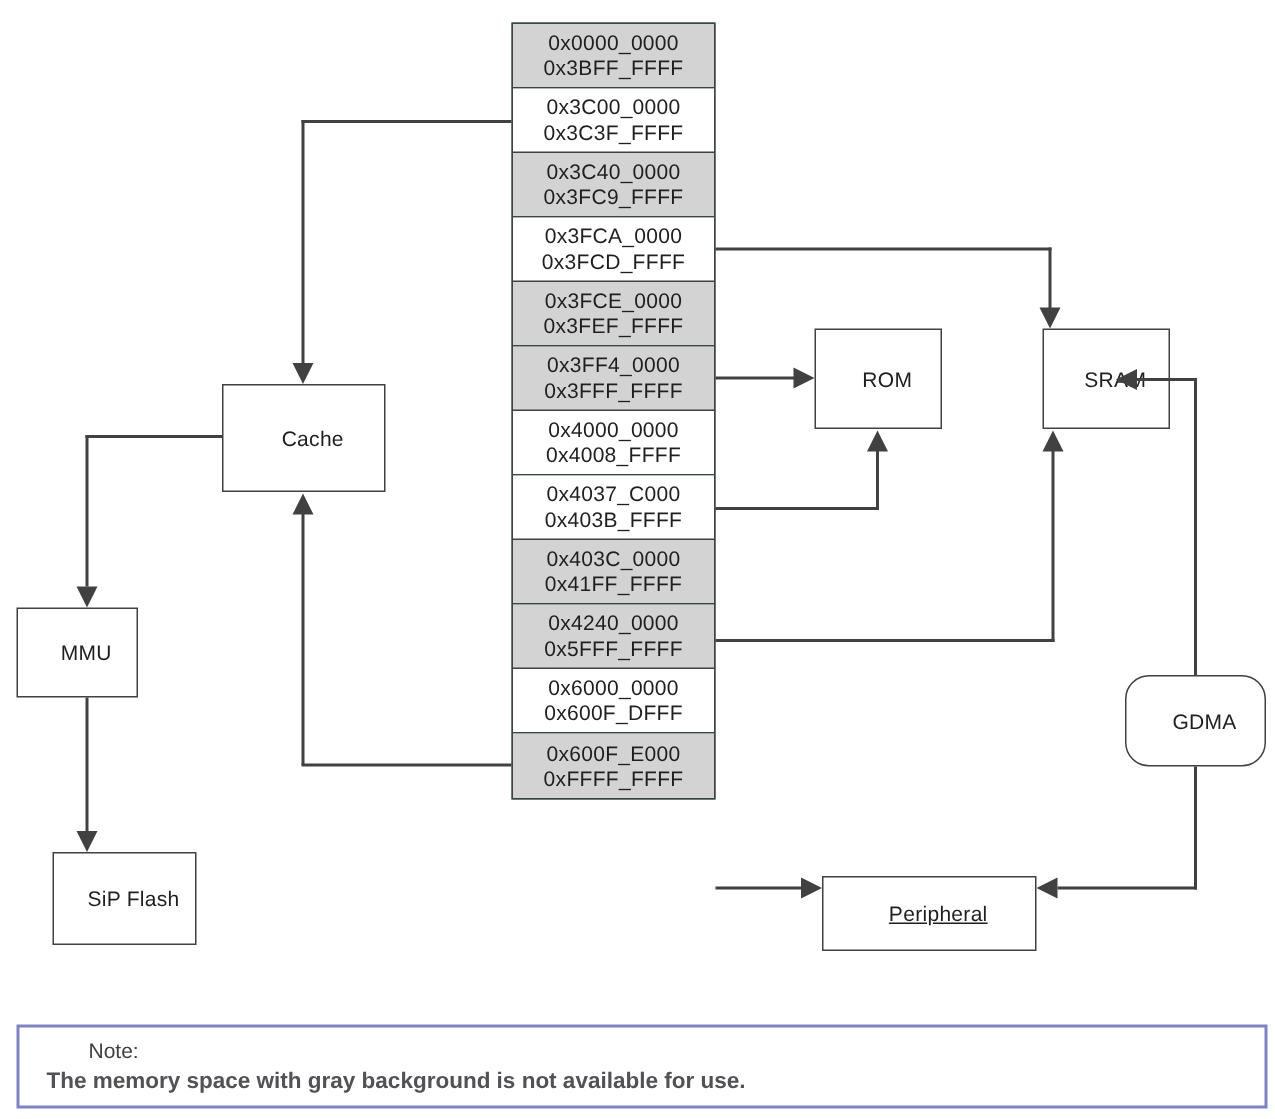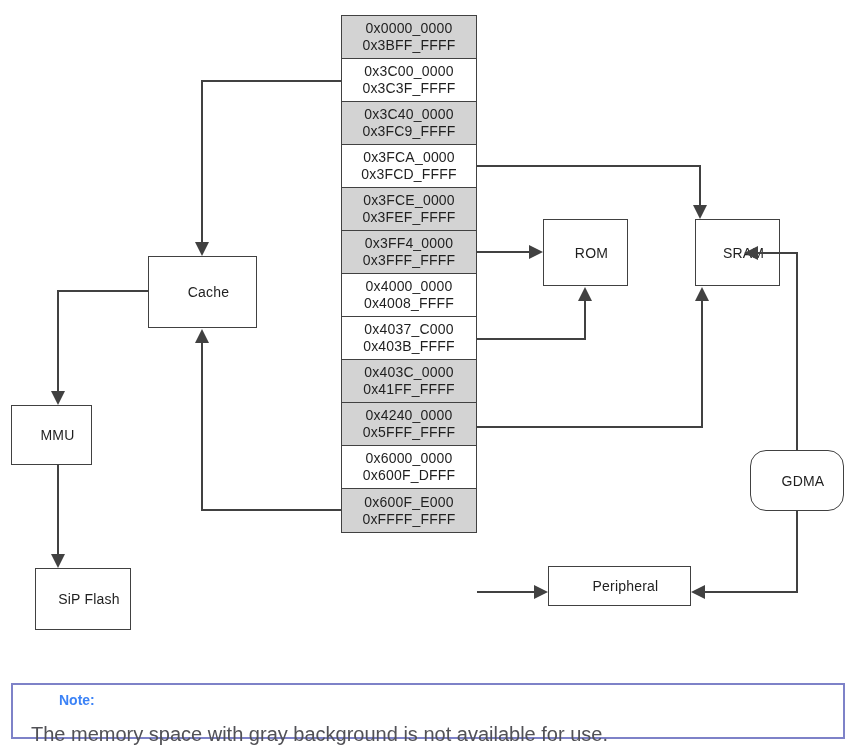--- a/index.html
+++ b/index.html
@@ -41,43 +41,43 @@
     font-size: 14px;
     letter-spacing: 0.2px;
     padding-left: 12px;
   }
   .b-cache      { left: 148px; top: 256px; width: 109px; height: 72px; }
   .b-mmu        { left: 11px;  top: 405px; width: 81px;  height: 60px; }
   .b-sip        { left: 11px;  top: 568px; width: 96px;  height: 62px; margin-left: 24px; }
   .b-rom        { left: 543px; top: 219px; width: 85px;  height: 67px; }
   .b-sram       { left: 659px; top: 219px; width: 85px;  height: 67px; margin-left: 36px; }
   .b-gdma       { left: 750px; top: 450px; width: 94px;  height: 61px; border-radius: 16px; }
-  .b-peripheral { left: 548px; top: 566px; width: 143px; height: 40px; }
+  .b-peripheral { left: 548px; top: 584px; width: 143px; height: 50px; text-decoration: underline; }
 
   
   .line { position: absolute; background: #414141; }
   .h { height: 2px; }
   .v { width: 2px; }
 
   
   .arr { position: absolute; width: 0; height: 0; }
   .arr.down  { border-left: 7px solid transparent; border-right: 7px solid transparent; border-top: 14px solid #414141; }
   .arr.up    { border-left: 7px solid transparent; border-right: 7px solid transparent; border-bottom: 14px solid #414141; }
   .arr.right { border-top: 7px solid transparent; border-bottom: 7px solid transparent; border-left: 14px solid #414141; }
   .arr.left  { border-top: 7px solid transparent; border-bottom: 7px solid transparent; border-right: 14px solid #414141; }
 
   
   .note-box {
     position: absolute; left: 11px; top: 683px; width: 834px; height: 56px;
     border: 2px solid #7e82c8;
     background: #ffffff;
     padding: 7px 18px 0 18px;
   }
-  .note-label { font-size: 14px; font-weight: bold; color: #3b82f6; padding-left: 28px; }
-  .note-text  { font-size: 20px; color: #515156; margin-top: 15px; }
+  .note-label { font-size: 14px; font-weight: normal; color: #404040; padding-left: 28px; }
+  .note-text  { font-size: 15px; color: #515156; margin-top: 4px; font-weight: bold; }
 </style>
 </head>
 <body>
 
 <div class="canvas">
 
   <div class="mem-column">
     <div class="mem-cell shaded">
       <div>0x0000_0000</div>
       <div>0x3BFF_FFFF</div>

